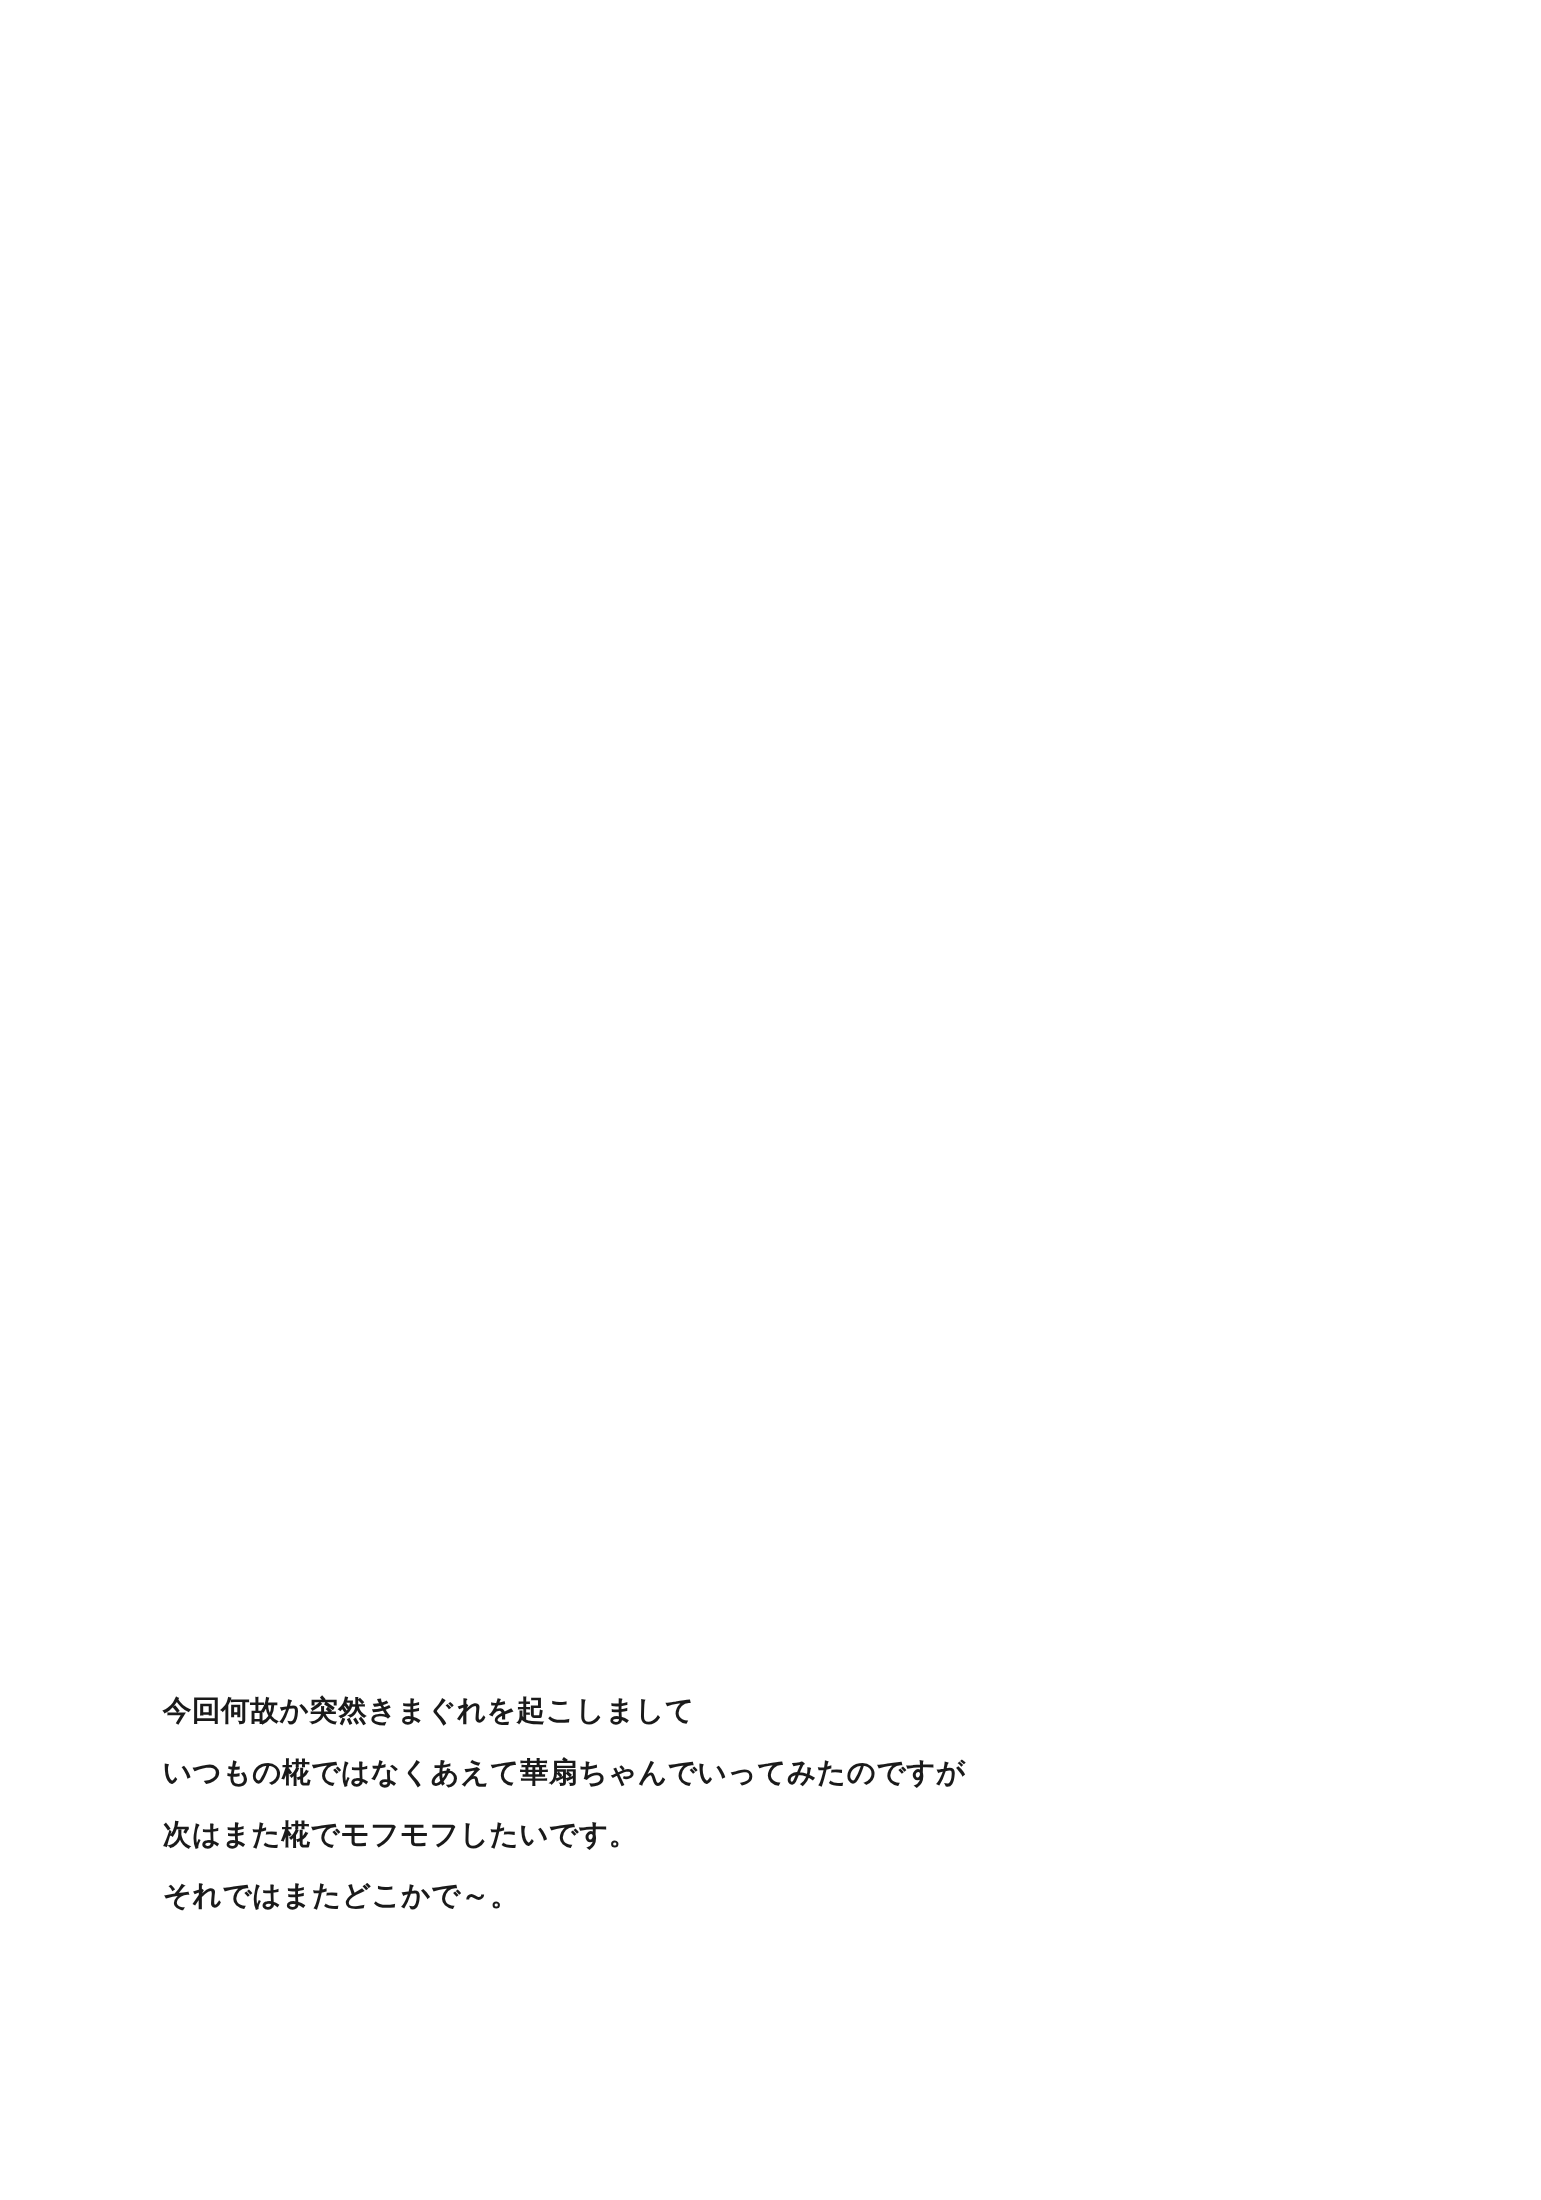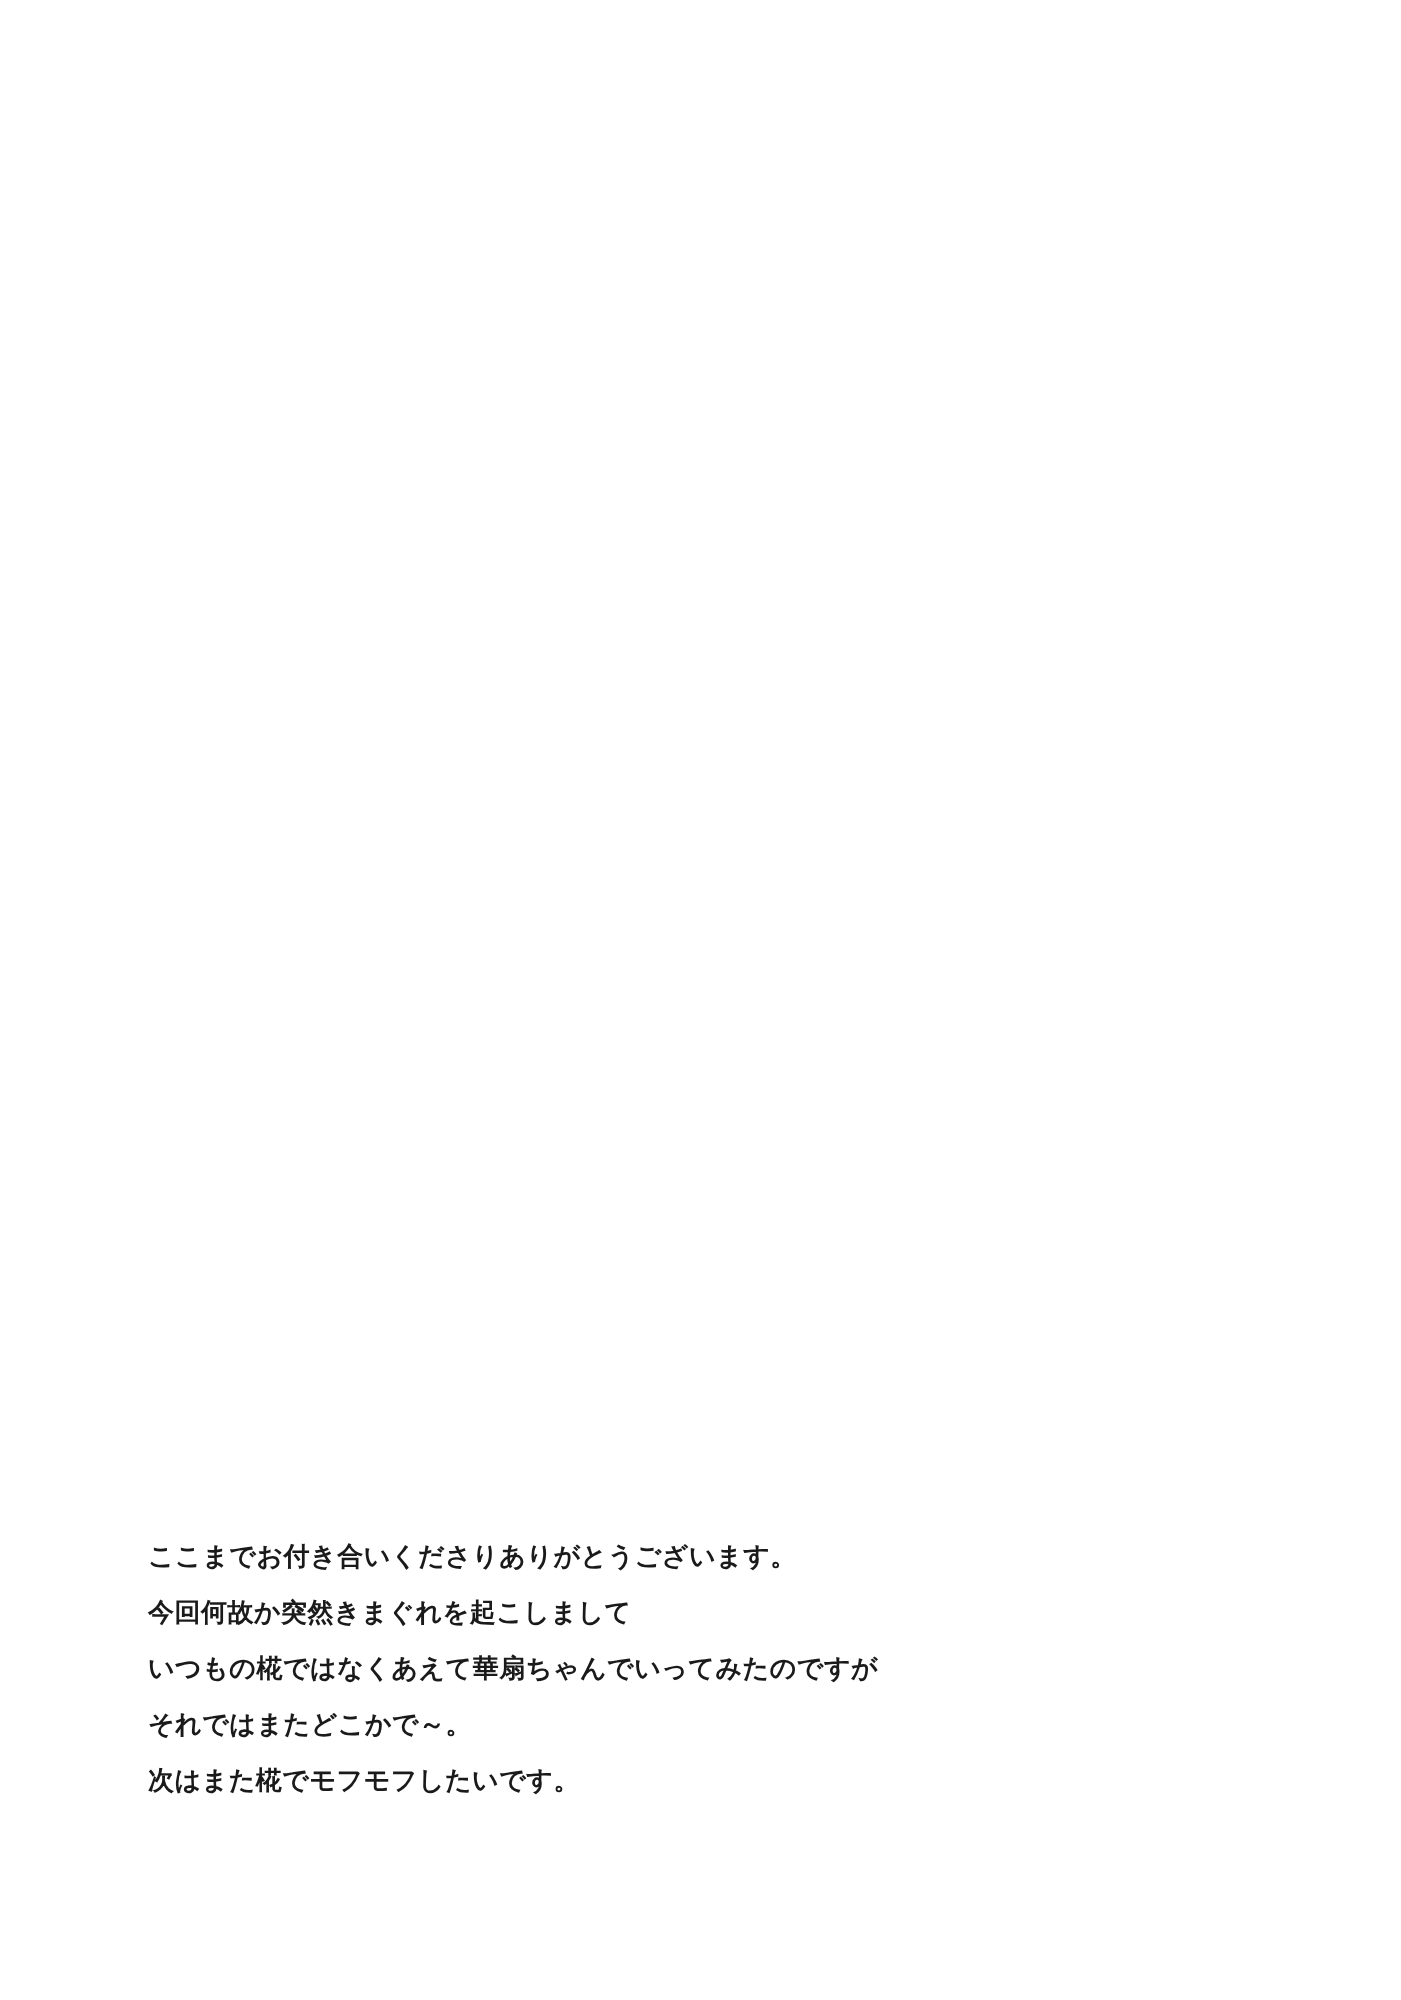--- a/index.html
+++ b/index.html
@@ -28,19 +28,18 @@
     color: #1a1a1a;
     letter-spacing: 0.5px;
     white-space: pre;
   }
 </style>
 </head>
 <body>
 
 <div class="page">
   <div class="afterword">
-    <div class="afterword-line">ここまでお付き合いくださりありがとうございます。</div>
     <div class="afterword-line">今回何故か突然きまぐれを起こしまして</div>
     <div class="afterword-line">いつもの椛ではなくあえて華扇ちゃんでいってみたのですが</div>
+    <div class="afterword-line">次はまた椛でモフモフしたいです。</div>
     <div class="afterword-line">それではまたどこかで～。</div>
-    <div class="afterword-line">次はまた椛でモフモフしたいです。</div>
   </div>
 </div>
 
 </body></html>

